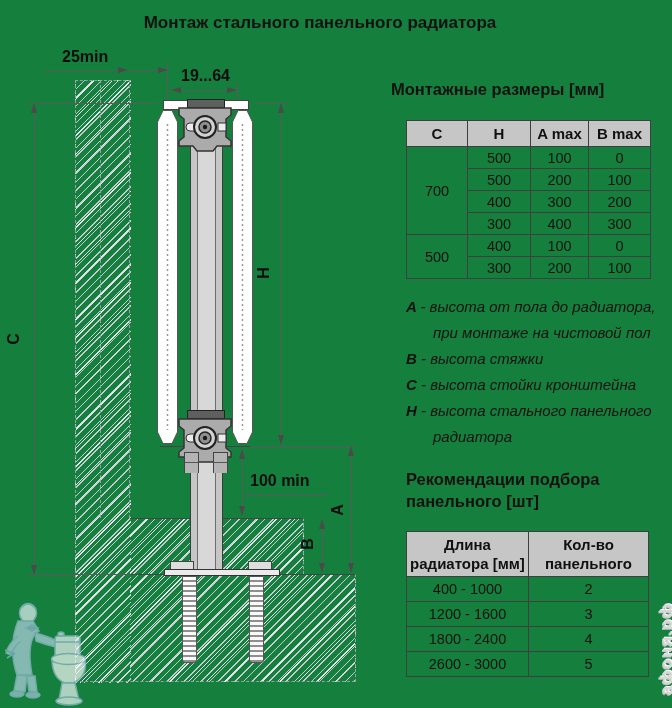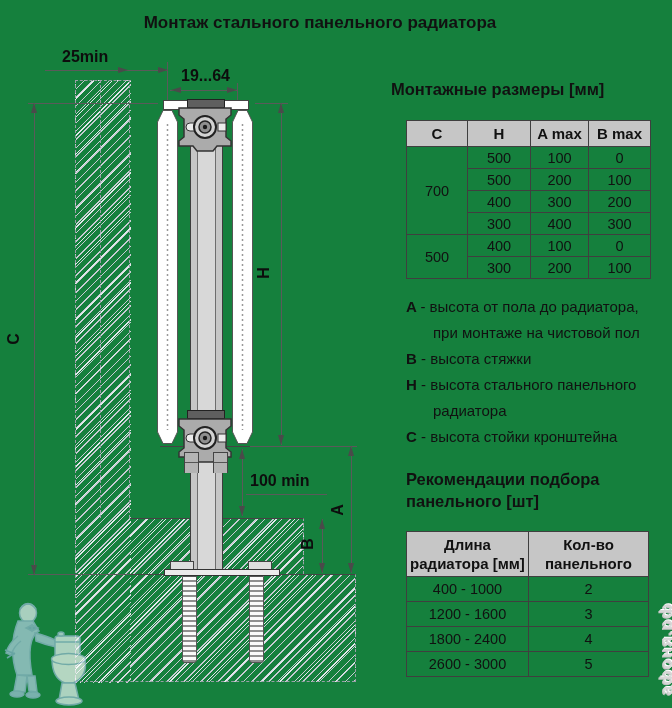--- a/index.html
+++ b/index.html
@@ -38,21 +38,21 @@
         font-family:"Liberation Sans",sans-serif;}
   th{background:#c6c6c6;font-size:15px;font-weight:bold;}
   td{font-size:14.5px;}
   .t1{left:406px;top:120px;width:244px;}
   .t1 th{height:23px;}
   .t1 td{height:19px;}
   .t2{left:406px;top:531px;width:242px;}
   .t2 th{height:42px;line-height:19px;margin-top:44px;}
   .t2 td{height:22px;}
   .legend{position:absolute;left:406px;top:294px;width:252px;font-size:15px;line-height:26px;}
-  .leg-item{padding-left:27px;text-indent:-27px;}
+  .leg-item{padding-left:27px;text-indent:-27px;font-style:italic;}
   .leg-key{font-weight:bold;}
   
   .wm-text{position:absolute;left:612px;top:638px;width:112px;height:22px;
      transform:rotate(-90deg);transform-origin:center;
      font-size:17px;font-weight:bold;letter-spacing:1px;color:#d7d7d7;
      text-shadow:1px 1px 0 #ffffff,-1px -1px 0 #c3c3c3;text-align:center;}
   .wm-mascot{position:absolute;left:2px;top:588px;opacity:.8;}
 </style>
 </head>
 <body>
@@ -235,22 +235,22 @@
           <td>300</td>
           <td>200</td>
           <td>100</td>
         </tr>
       </tbody>
   </table>
 
   <div class="legend" id="legend">
       <div class="leg-item"><span class="leg-key">A </span>- высота от пола до радиатора, при монтаже на чистовой пол</div>
       <div class="leg-item"><span class="leg-key">B </span>- высота стяжки</div>
+      <div class="leg-item"><span class="leg-key">C </span>- высота стойки кронштейна</div>
       <div class="leg-item"><span class="leg-key">H </span>- высота стального панельного радиатора</div>
-      <div class="leg-item"><span class="leg-key">C </span>- высота стойки кронштейна</div>
     </div>
 
   <div class="h-right" style="left:406px;top:468px;width:215px;">Рекомендации подбора панельного [шт]</div>
 
   <table class="t2">
     <colgroup>
         <col style="width:122px">
         <col style="width:120px">
       </colgroup>
     <thead>

